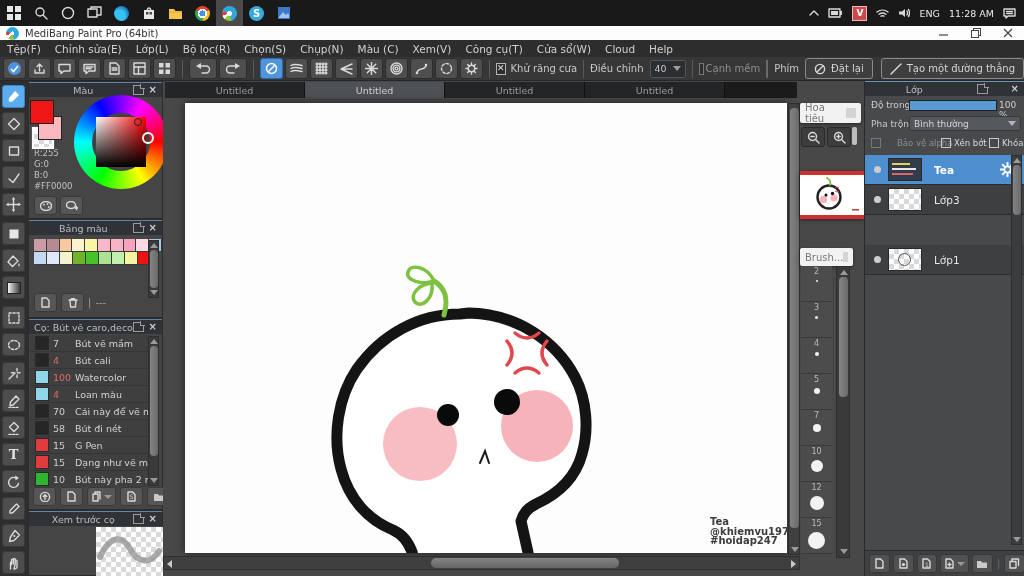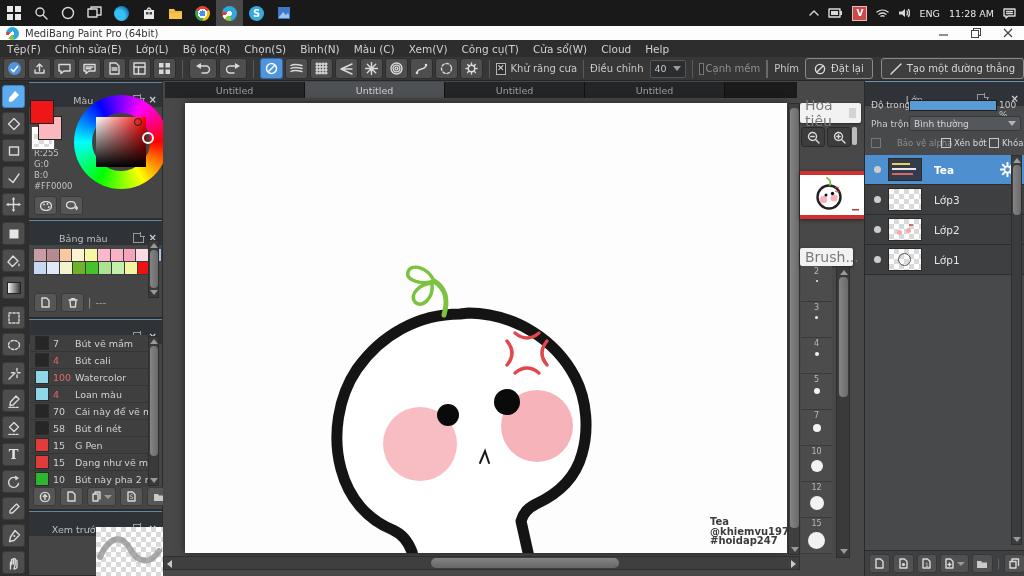--- a/index.html
+++ b/index.html
@@ -43,22 +43,22 @@
   .caret{width:0;height:0;border-left:4px solid transparent;border-right:4px solid transparent;border-top:5px solid #9a9a9a;}
   .pushbtn{height:19px;border:1px solid #8a8a8a;border-radius:3px;background:#3e3e3e;color:#d5d5d5;font-size:10px;
            display:flex;align-items:center;gap:5px;padding:0 8px;white-space:nowrap;}
   
   #toolstrip{left:0;top:81px;width:28px;height:495px;background:#2e2e2e;}
   .tool{position:absolute;left:2px;width:23px;height:23px;background:#4d4d4d;border:1px solid #3a3a3a;border-radius:3px;
         display:flex;align-items:center;justify-content:center;box-sizing:border-box;}
   .tool.active{background:#5badf0;border-color:#3c82c4;}
   
   .panel{background:#454545;border:1px solid #2c2c2c;box-sizing:border-box;}
-  .phead{height:15px;background:#2f3337;border-top:1px solid #5d86a8;display:flex;
-         color:#bdbdbd;font-size:9.5px;padding:12px 5px;box-sizing:border-box;}
+  .phead{height:15px;background:#2f3337;border-top:1px solid #5d86a8;display:flex;align-items:center;
+         color:#bdbdbd;font-size:9.5px;padding:0 5px;box-sizing:border-box;}
   .phead .sp{flex:1;}
   .popout{width:9px;height:8px;border:1px solid #9a9a9a;position:relative;margin-right:5px;}
   .popout:after{content:"";position:absolute;right:-2px;top:-2px;width:4px;height:4px;background:#2f3337;border-left:1px solid #9a9a9a;border-bottom:1px solid #9a9a9a;}
   .pclose{color:#cfcfcf;font-size:10px;font-weight:bold;line-height:1;}
   .checker{background-image:linear-gradient(45deg,#d9d9d9 25%,transparent 25%,transparent 75%,#d9d9d9 75%),
            linear-gradient(45deg,#d9d9d9 25%,#ffffff 25%,#ffffff 75%,#d9d9d9 75%);
            background-size:10px 10px;background-position:0 0,5px 5px;background-color:#fff;}
   .smallbtn{width:21px;height:17px;background:#565656;border:1px solid #3a3a3a;border-radius:3px;
             display:flex;align-items:center;justify-content:center;}
   
@@ -84,21 +84,21 @@
   .arr.rt{border-top:4px solid transparent;border-bottom:4px solid transparent;border-left:5px solid #c9c9c9;}
   
   #canvasarea{left:163px;top:81px;width:701px;height:495px;background:#484848;overflow:hidden;}
   #tabstrip{position:absolute;left:2px;top:1px;width:632px;height:16px;background:#1b1b1b;display:flex;}
   .tab{width:139px;height:16px;background:#232527;color:#9d9d9d;font-size:9.5px;display:flex;align-items:center;
        justify-content:center;border-right:1px solid #111;}
   .tab.active{background:#4d5054;color:#d0d0d0;}
   #canvas{position:absolute;left:22px;top:22px;width:602px;height:450px;background:#fdfdfd;box-shadow:0 0 8px rgba(0,0,0,.55);}
   #signature{position:absolute;left:525px;top:414px;font-size:10px;font-weight:bold;color:#3c3c3c;line-height:9.5px;}
   
-  .floathead{background:#f2f2f2;color:#7a7a7a;font-size:14px;display:flex;align-items:center;
+  .floathead{background:#f2f2f2;color:#7a7a7a;font-size:10px;display:flex;align-items:center;
              padding:0 5px;border-radius:2px;box-shadow:0 1px 3px rgba(0,0,0,.5);box-sizing:border-box;justify-content:space-between;}
   .floathead .box{width:10px;height:10px;background:#d4d4d4;}
   .zbtn{width:22px;height:18px;background:#3d3d3d;border:1px solid #2a2a2a;border-radius:3px;display:flex;
         align-items:center;justify-content:center;}
   .szcell{height:36px;background:#4c4c4c;border-bottom:1px solid #3a3a3a;display:flex;flex-direction:column;
           align-items:center;box-sizing:border-box;}
   .szlab{font-size:8px;color:#bbb;height:11px;line-height:11px;}
   .szdot{background:#f2f2f2;border-radius:50%;margin-top:3px;}
   
   #layers{left:864px;top:81px;width:160px;height:495px;background:#47494b;border-left:1px solid #2a2a2a;box-sizing:border-box;}
@@ -228,21 +228,21 @@
       </div>
   </div>
 </div>
 
 <div class="abs" id="menubar">
   <span class="mitem">Tệp(F)</span>
   <span class="mitem">Chỉnh sửa(E)</span>
   <span class="mitem">Lớp(L)</span>
   <span class="mitem">Bộ lọc(R)</span>
   <span class="mitem">Chọn(S)</span>
-  <span class="mitem">Bình(N)</span>
+  <span class="mitem">Chụp(N)</span>
   <span class="mitem">Màu (C)</span>
   <span class="mitem">Xem(V)</span>
   <span class="mitem">Công cụ(T)</span>
   <span class="mitem">Cửa sổ(W)</span>
   <span class="mitem">Cloud</span>
   <span class="mitem">Help</span>
 </div>
 
 <div class="abs" id="toolbar">
   <div class="tbn">
@@ -855,29 +855,20 @@
           <line x1="12.2" y1="2.8" x2="2.8" y2="12.2"></line>
       </g>
       <circle cx="7.5" cy="7.5" r="3" fill="#4e8fd0" stroke="#fff" stroke-width="1.5"></circle>
     </svg>
   </div>
   <div class="lrow" style="top:104px;">
     <span class="ldot"></span>
     <span class="lthumb checker"></span>
     <span class="lname">Lớp3</span>
   </div>
-  <div class="lrow" style="top:134px;">
-    <span class="ldot"></span>
-    <span class="lthumb checker">
-      <span style="position:absolute;left:8px;top:11px;width:5px;height:5px;border-radius:50%;background:#f4a8b0;"></span>
-      <span style="position:absolute;left:17px;top:9px;width:5px;height:5px;border-radius:50%;background:#f4a8b0;"></span>
-      <span style="position:absolute;left:20px;top:5px;width:4px;height:2px;background:#d86868;"></span>
-    </span>
-    <span class="lname">Lớp2</span>
-  </div>
   <div class="lrow" style="top:164px;">
     <span class="ldot"></span>
     <span class="lthumb checker">
       <span style="position:absolute;left:9px;top:4px;width:13px;height:13px;border-radius:50%;border:1.5px solid #555;box-sizing:border-box;"></span>
     </span>
     <span class="lname">Lớp1</span>
   </div>
 
   <div class="vscroll" style="right:2px;top:74px;width:11px;height:390px;background:#3a3c3e;">
     <span class="arr up" style="left:1px;top:2px;"></span>

